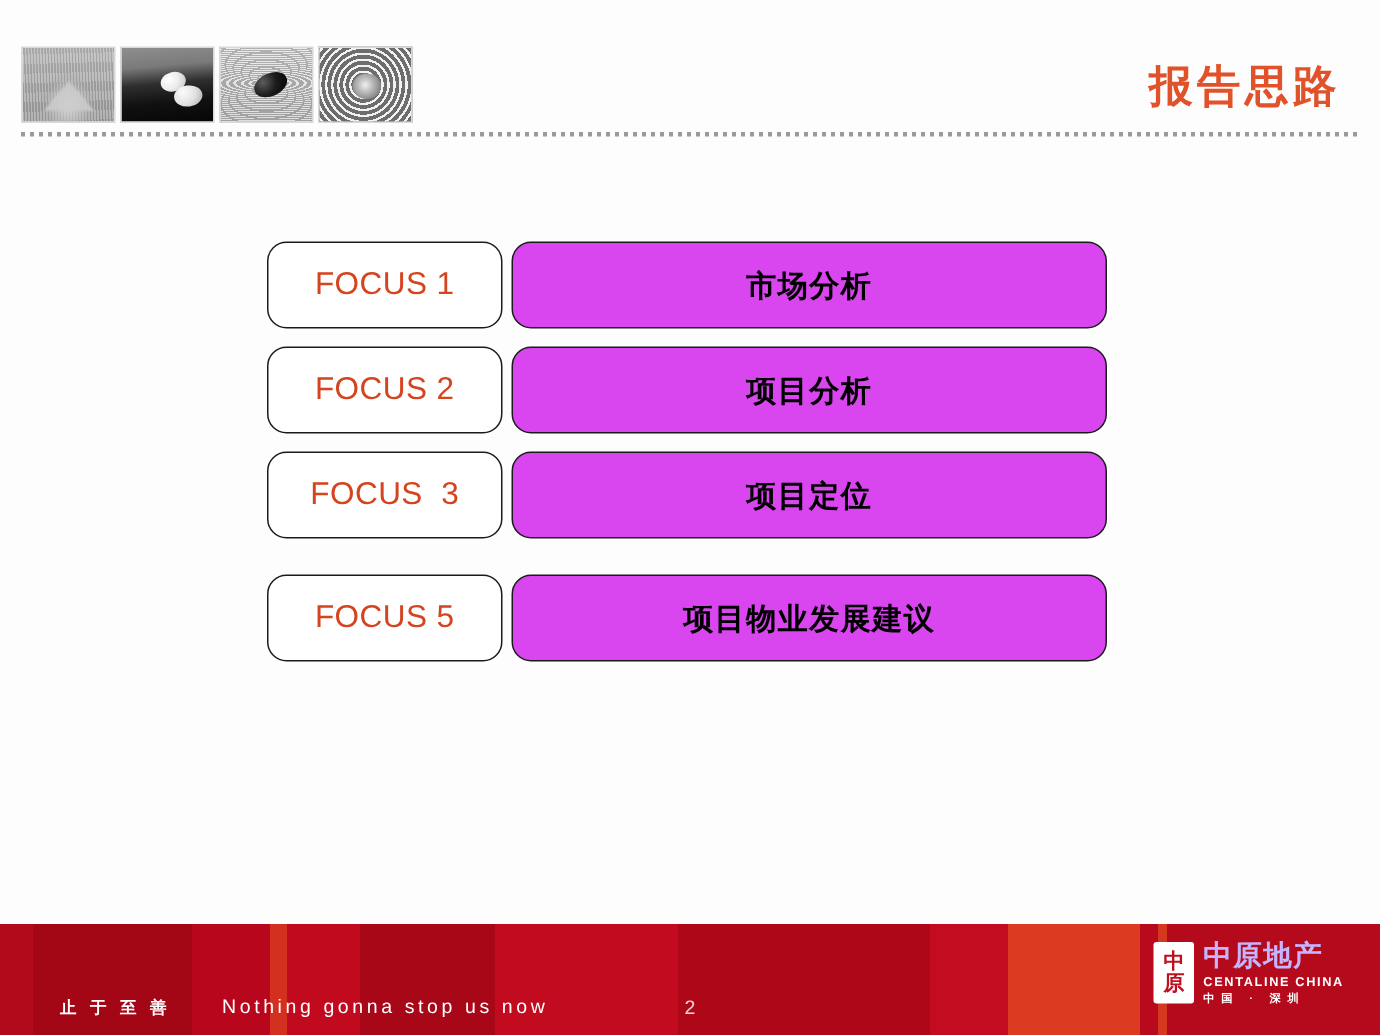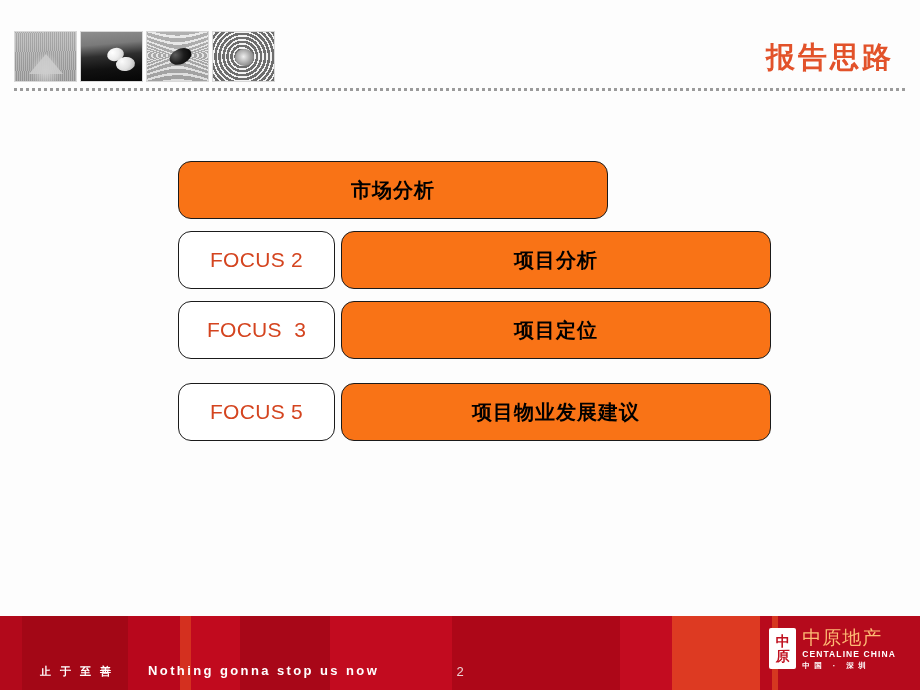--- a/index.html
+++ b/index.html
@@ -164,25 +164,25 @@
   }
   .focus-label {
     font-size: 21px;
     color: #d4441f;
     font-weight: normal;
     letter-spacing: 0.3px;
     white-space: pre;
   }
 
   .topic-box {
-    width: 430px;
+    width: 397px;
     height: 58px;
     border: 1.3px solid #1b1b1b;
     border-radius: 13px;
-    background: #f97316;
+    background: #d946ef;
     display: flex;
     align-items: center;
     justify-content: center;
     box-sizing: border-box;
   }
   .topic-label {
     font-size: 20px;
     color: #000000;
     font-weight: bold;
     letter-spacing: 1px;
@@ -230,21 +230,21 @@
   .tagline-cn {
     font-size: 11px;
     color: #ffffff;
     letter-spacing: 9px;
     font-weight: bold;
   }
   .tagline-en {
     font-size: 13px;
     color: #ffffff;
     letter-spacing: 2.4px;
-    font-weight: bold;
+    font-weight: normal;
   }
   .page-number {
     position: absolute;
     left: 0;
     right: 0;
     top: 48px;
     text-align: center;
     font-size: 13px;
     color: #ecd3d4;
   }
@@ -278,22 +278,22 @@
   }
   .logo-mark span:first-child { margin-bottom: 1px; }
   .logo-text {
     display: flex;
     flex-direction: column;
     justify-content: center;
     line-height: 1;
   }
   .logo-cn {
     font-size: 19px;
-    font-weight: normal;
-    color: #fdba74;
+    font-weight: bold;
+    color: #c4b5fd;
     letter-spacing: 1px;
   }
   .logo-en {
     font-size: 8.5px;
     font-weight: bold;
     color: #ffffff;
     letter-spacing: 1.1px;
     margin-top: 3px;
   }
   .logo-sub {
@@ -316,20 +316,23 @@
       <div class="thumb thumb-ripplestone"></div>
       <div class="thumb thumb-waterrings"></div>
     </div>
     <div class="header-title">报告思路</div>
     <div class="header-rule"></div>
   </div>
 
   <div class="rows">
 
     <div class="row">
+      <div class="focus-box">
+        <span class="focus-label">FOCUS 1</span>
+      </div>
       <div class="topic-box">
         <span class="topic-label">市场分析</span>
       </div>
     </div>
 
     <div class="row">
       <div class="focus-box">
         <span class="focus-label">FOCUS 2</span>
       </div>
       <div class="topic-box">

